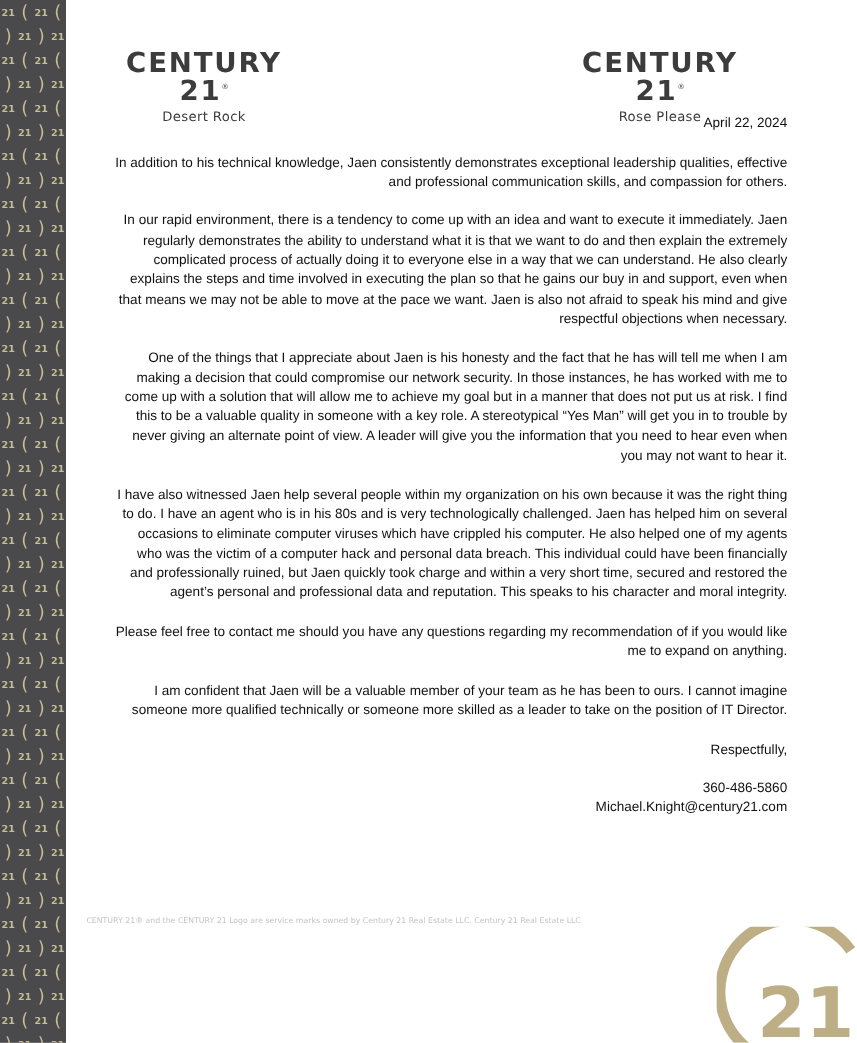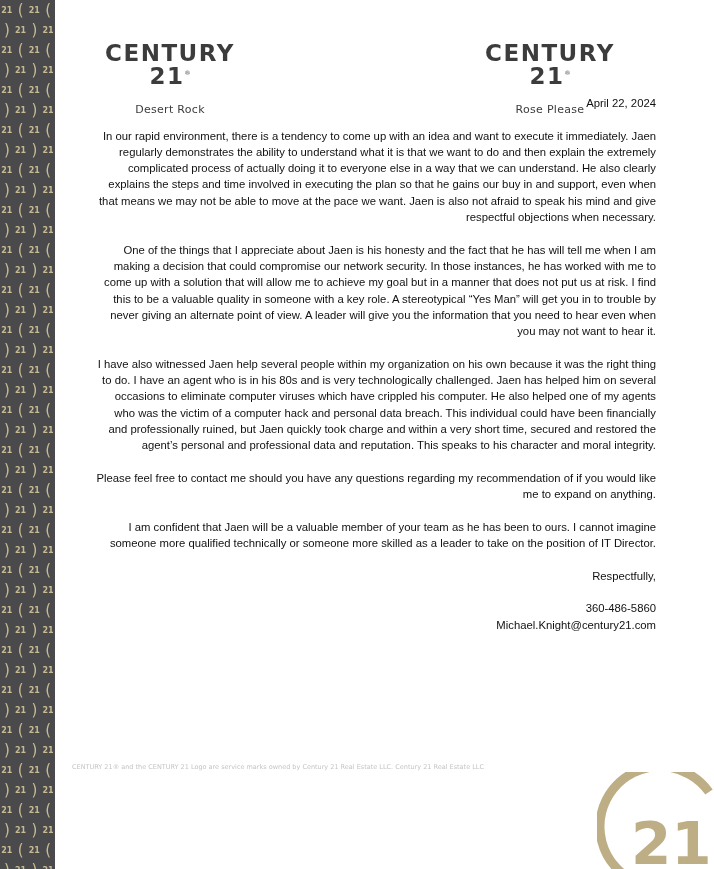--- a/index.html
+++ b/index.html
@@ -4,21 +4,21 @@
 <style>
   html, body { margin:0; padding:0; }
   body { width:714px; height:869px; background:#ffffff; position:relative; overflow:hidden; font-family:"DejaVu Sans", sans-serif; color:#111; }
   .strip { position:absolute; left:0; top:0; width:55px; height:869px; background:#4a4a4c; overflow:hidden; }
   .strip-row { display:flex; height:20px; align-items:center; }
   .strip-row span { width:13.75px; text-align:center; font-size:8px; font-weight:bold; color:#c8bb92; font-family:"DejaVu Sans", sans-serif; }
   .strip-row .arc { font-size:15px; font-weight:normal; line-height:1; }
   .logo { position:absolute; text-align:center; }
   .logo .brand { font-family:"DejaVu Sans", sans-serif; font-weight:bold; font-size:23px; letter-spacing:1.5px; color:#3c3c3c; line-height:1; }
   .logo .brand sup { font-size:6px; font-weight:normal; letter-spacing:0; }
-  .logo .office { font-size:11px; color:#3c3c3c; margin-top:15px; letter-spacing:0.3px; }
+  .logo .office { font-size:11px; color:#3c3c3c; margin-top:3px; letter-spacing:0.3px; }
   .logo-left { left:90px; top:42px; width:160px; }
   .logo-right { left:470px; top:42px; width:160px; }
   .letter { position:absolute; left:96px; top:95px; width:560px; font-size:11.3px; line-height:16.3px; font-family:"Liberation Sans", sans-serif;text-align:right; }
   .letter p { margin:0 0 16.3px 0; }
   .sig p { margin:0; }
   .footer { position:absolute; left:72px; top:763px; width:480px; font-size:6.5px; line-height:8px; color:#c4c4c4; font-family:"DejaVu Sans", sans-serif; white-space:nowrap; overflow:hidden; }
   .seal { position:absolute; left:597px; top:772px; width:117px; height:97px; overflow:hidden; }
 </style>
 </head>
 <body>
@@ -295,20 +295,21 @@
   <div class="office">Desert Rock</div>
 </div>
 
 <div class="logo logo-right">
   <div class="brand"><span>CENTURY 21</span><sup>®</sup></div>
   <div class="office">Rose Please</div>
 </div>
 
 <div class="letter">
   <p>April 22, 2024</p>
+  <p>In addition to his technical knowledge, Jaen consistently demonstrates exceptional leadership qualities, effective and professional communication skills, and compassion for others.</p>
   <p>In our rapid environment, there is a tendency to come up with an idea and want to execute it immediately. Jaen regularly demonstrates the ability to understand what it is that we want to do and then explain the extremely complicated process of actually doing it to everyone else in a way that we can understand. He also clearly explains the steps and time involved in executing the plan so that he gains our buy in and support, even when that means we may not be able to move at the pace we want. Jaen is also not afraid to speak his mind and give respectful objections when necessary.</p>
   <p>One of the things that I appreciate about Jaen is his honesty and the fact that he has will tell me when I am making a decision that could compromise our network security. In those instances, he has worked with me to come up with a solution that will allow me to achieve my goal but in a manner that does not put us at risk. I find this to be a valuable quality in someone with a key role. A stereotypical “Yes Man” will get you in to trouble by never giving an alternate point of view. A leader will give you the information that you need to hear even when you may not want to hear it.</p>
   <p>I have also witnessed Jaen help several people within my organization on his own because it was the right thing to do. I have an agent who is in his 80s and is very technologically challenged. Jaen has helped him on several occasions to eliminate computer viruses which have crippled his computer. He also helped one of my agents who was the victim of a computer hack and personal data breach. This individual could have been financially and professionally ruined, but Jaen quickly took charge and within a very short time, secured and restored the agent’s personal and professional data and reputation. This speaks to his character and moral integrity.</p>
   <p>Please feel free to contact me should you have any questions regarding my recommendation of if you would like me to expand on anything.</p>
   <p>I am confident that Jaen will be a valuable member of your team as he has been to ours. I cannot imagine someone more qualified technically or someone more skilled as a leader to take on the position of IT Director.</p>
   <p>Respectfully,</p>
   <div class="sig">
     <p>360-486-5860</p>
     <p>Michael.Knight@century21.com</p>
   </div>

